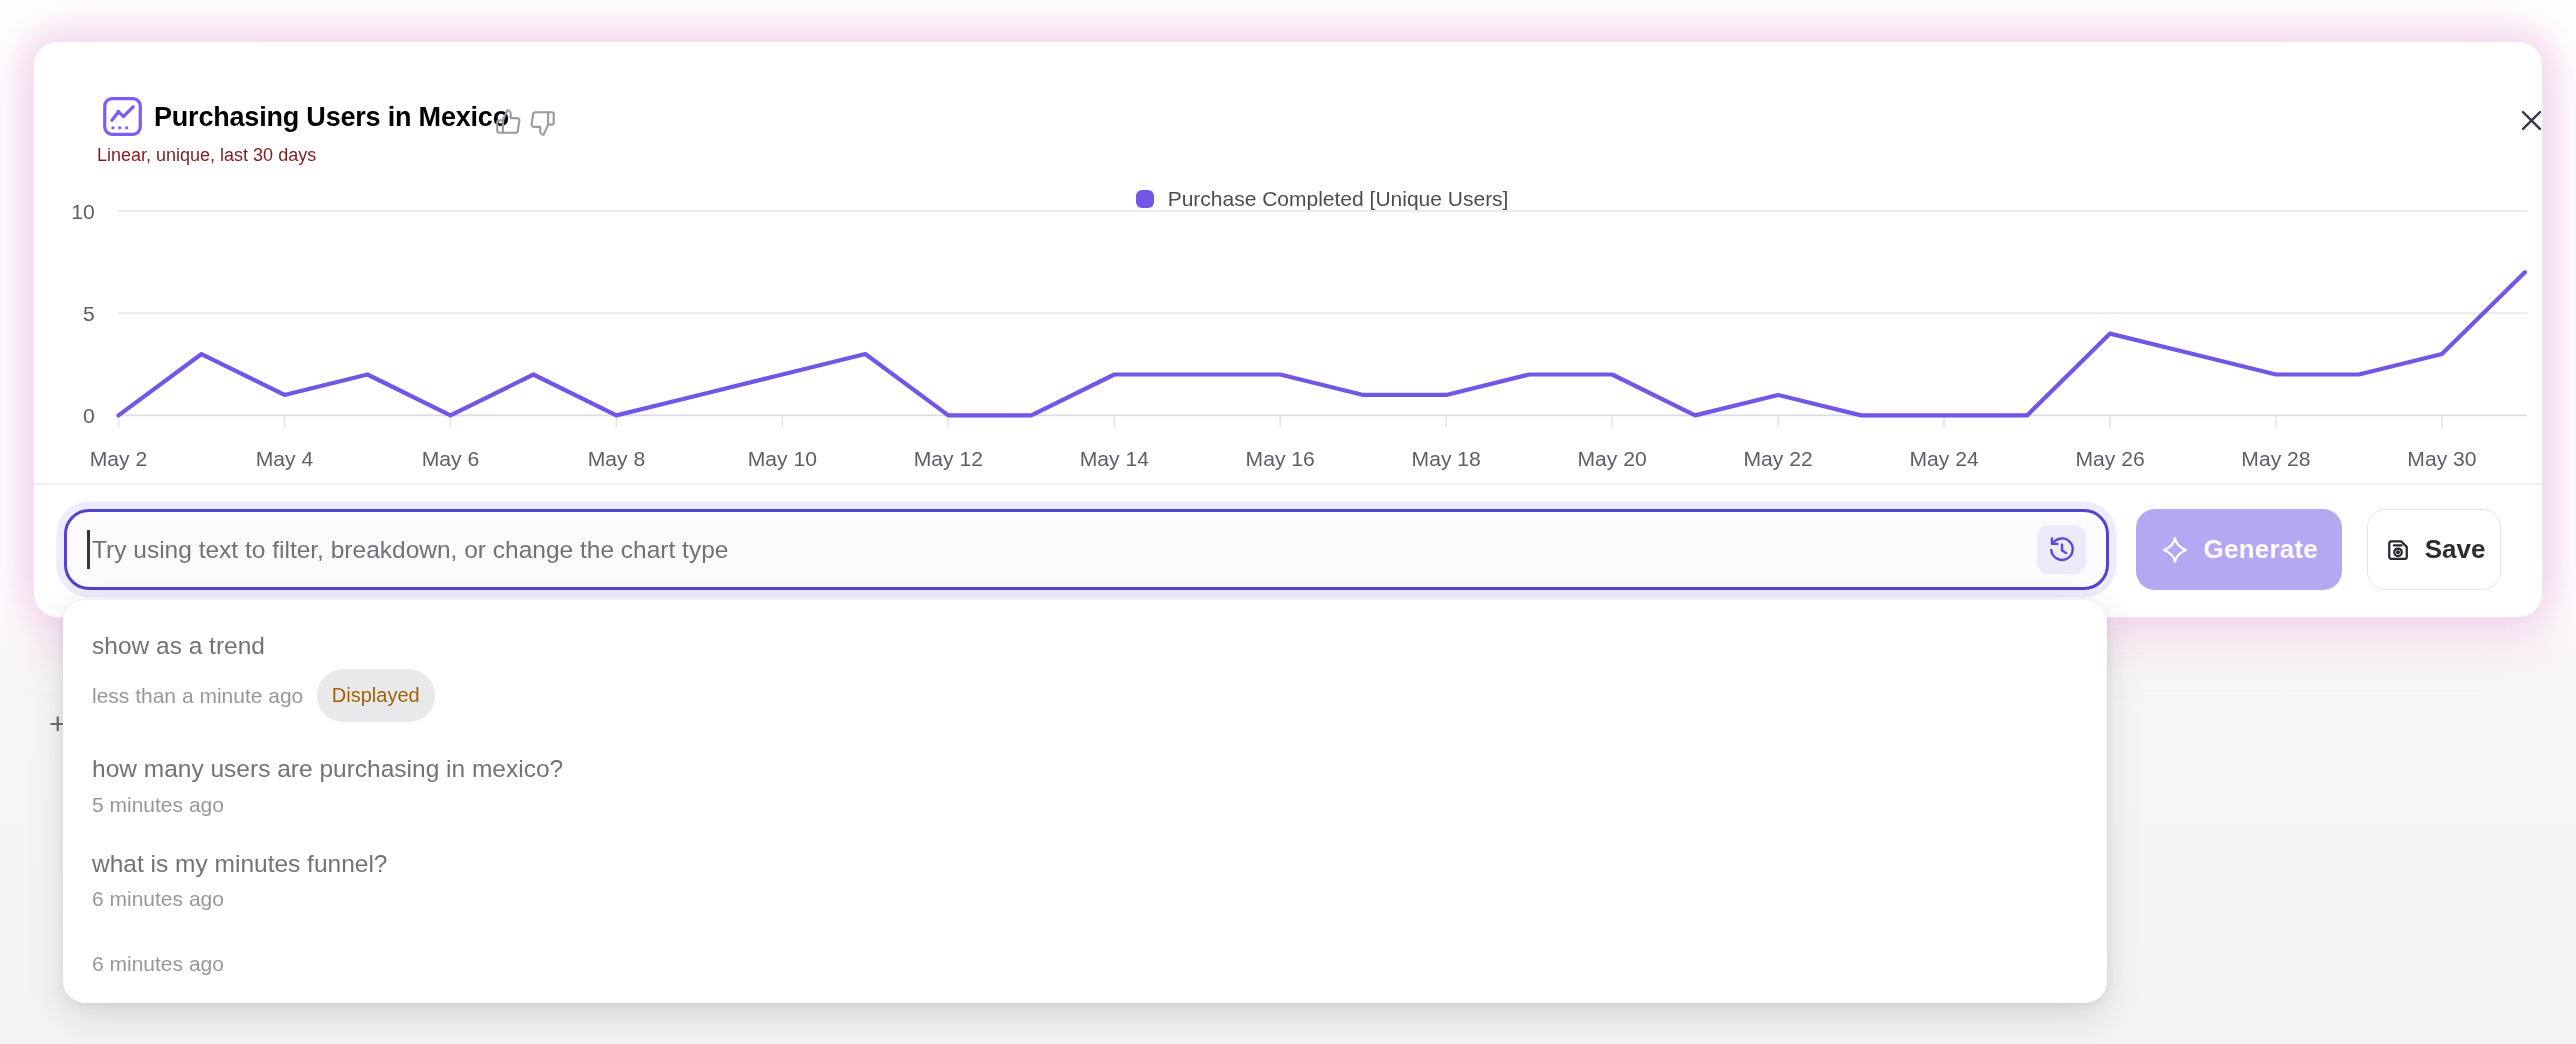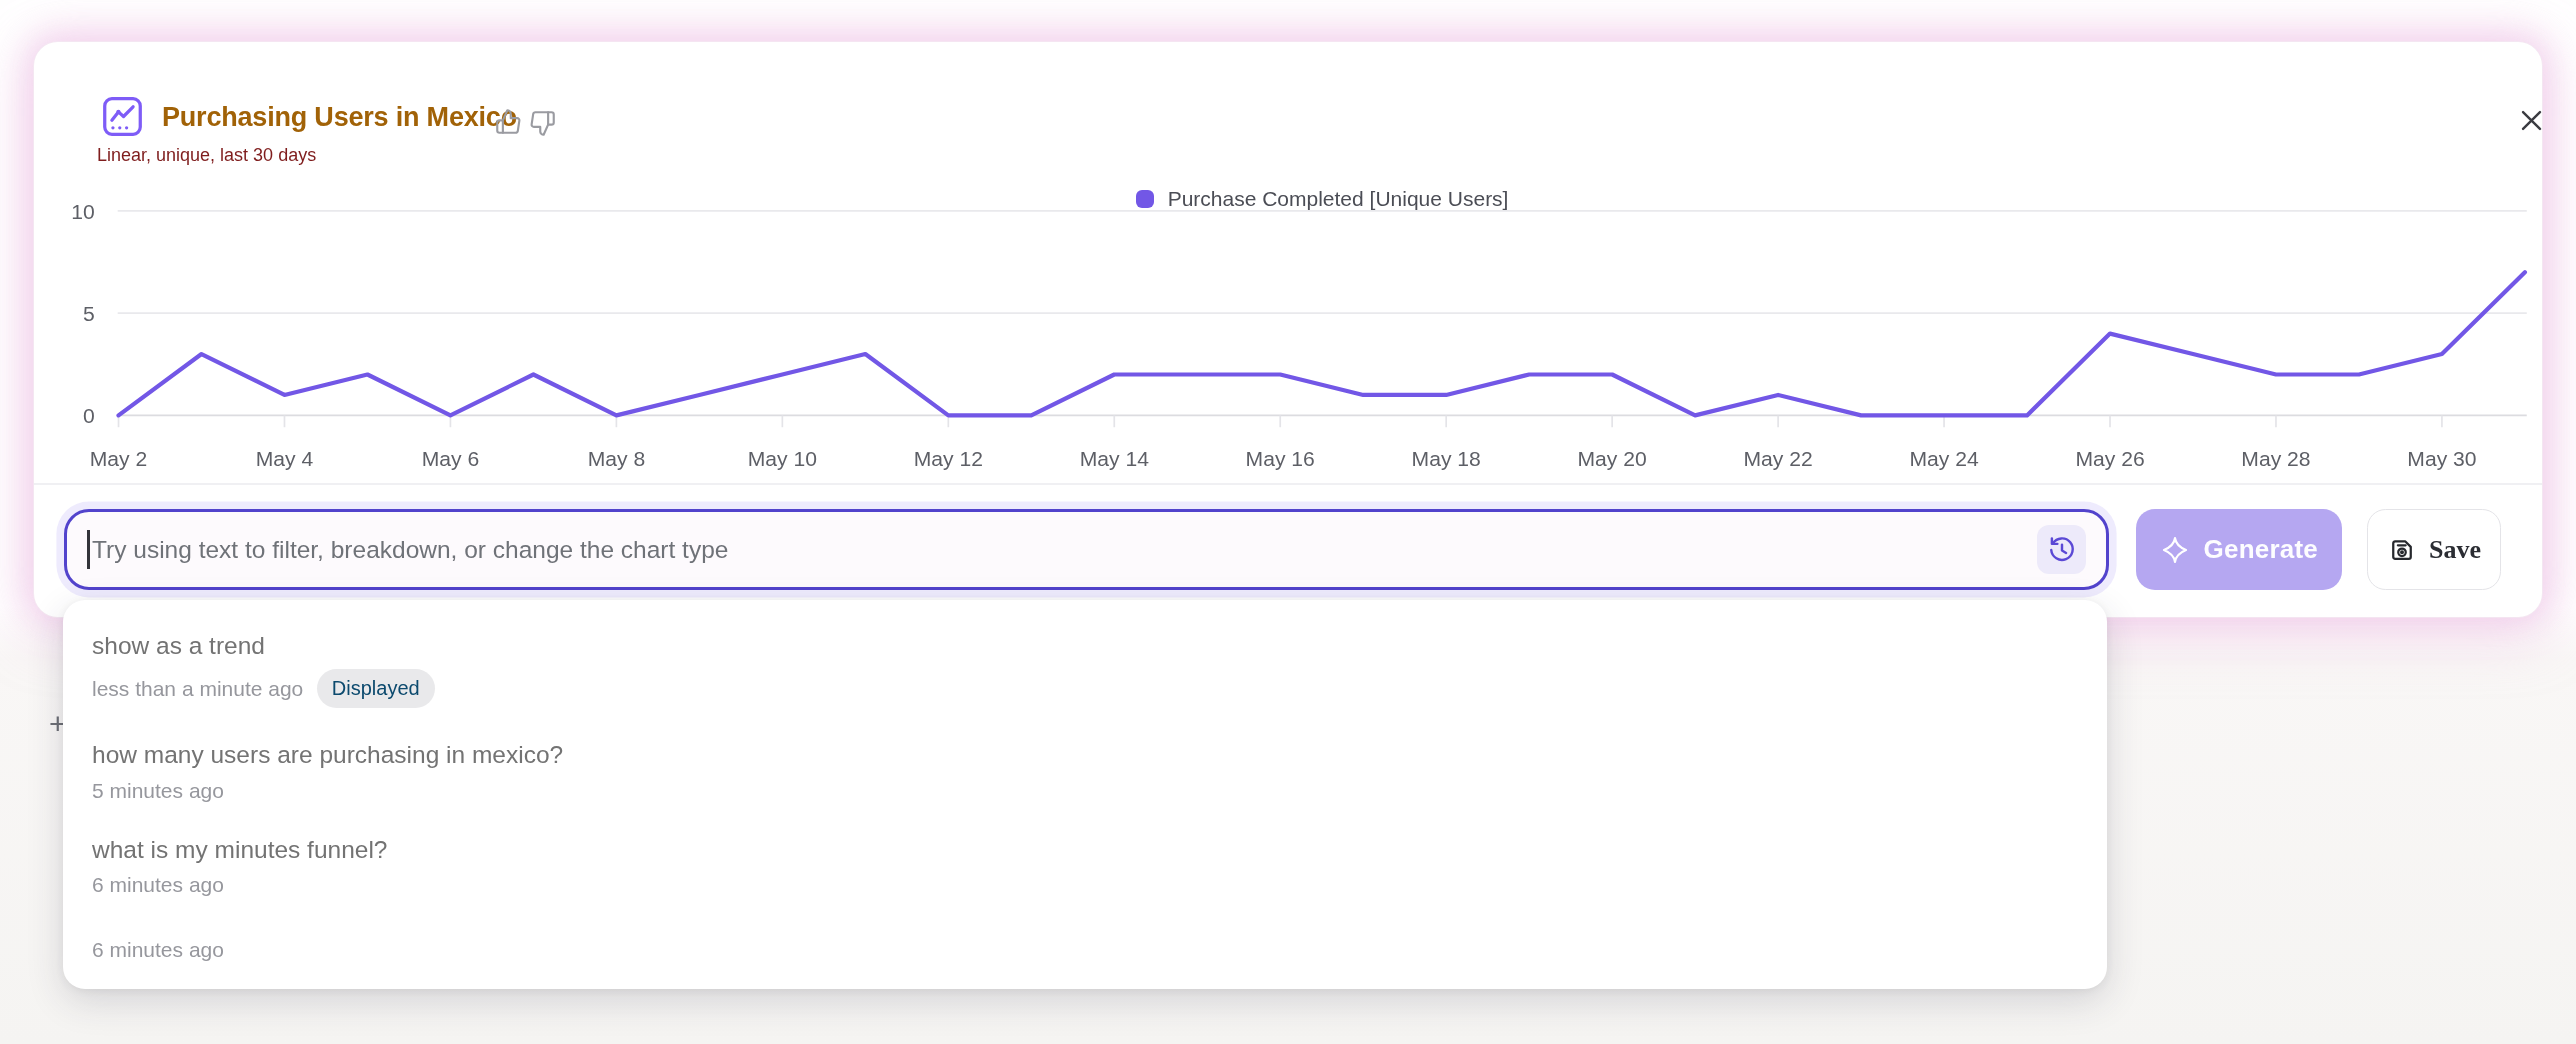--- a/index.html
+++ b/index.html
@@ -10,22 +10,22 @@
   }
   .stage{position:absolute;inset:0;}
   .plus{position:absolute;left:49px;top:707px;font-size:30px;color:#6d6f75;}
   
   .card{
     position:absolute;left:34px;top:42px;width:2508px;height:575px;
     background:#ffffff;border-radius:24px;
     box-shadow:0 0 0 0.8px #f4e9f2,0 -6.8px 37px 5px rgba(244,206,234,.55),
                0 12px 51px 8.5px rgba(238,190,226,.5),0 0 25px rgba(230,205,245,.45);
   }
-  .card-title{position:absolute;left:128px;top:56px;height:39px;line-height:39px;
-    font-size:27px;font-weight:700;color:#a16207;letter-spacing:-0.2px;}
+  .card-title{position:absolute;left:120px;top:56px;height:39px;line-height:39px;
+    font-size:27px;font-weight:700;color:#000000;letter-spacing:-0.2px;}
   .subtitle{position:absolute;left:63px;top:103px;font-size:18px;color:#7f1d1d;}
   .icon-box{position:absolute;display:flex;align-items:center;justify-content:center;}
   .chart-ico{left:68px;top:54px;width:41px;height:41px;}
   .thumb-up{left:461px;top:66px;width:27px;height:27px;cursor:pointer;}
   .thumb-dn{left:495px;top:68px;width:27px;height:27px;cursor:pointer;}
   .close-btn{left:2480px;top:61px;width:35px;height:35px;cursor:pointer;}
   
   .legend{position:absolute;left:85px;right:17px;top:145px;display:flex;
     align-items:center;justify-content:center;gap:13.5px;}
   .legend-swatch{width:18.6px;height:18.6px;border-radius:6px;background:#7257e6;}
@@ -47,35 +47,35 @@
     display:flex;align-items:center;justify-content:center;cursor:pointer;flex:0 0 auto;}
   .gen-btn{
     position:absolute;left:2102px;top:467px;width:206px;height:81px;border-radius:19px;
     background:#b5a7f1;display:flex;align-items:center;justify-content:center;gap:13.5px;
     cursor:default;border:none;
   }
   .gen-btn span{font-size:26px;font-weight:700;color:#fdfdff;letter-spacing:0.2px;}
   .save-btn{
     position:absolute;left:2333px;top:467px;width:134px;height:81px;border-radius:18.6px;
     background:#ffffff;border:1.7px solid #e4e4e8;box-sizing:border-box;
-    display:flex;align-items:center;justify-content:center;gap:12px;cursor:pointer;font-family:Liberation Serif, serif;
+    display:flex;align-items:center;justify-content:center;gap:12px;cursor:pointer;
   }
   .save-btn span{font-size:26px;font-weight:700;color:#2b2d33;}
   
   .dropdown{
     position:absolute;left:63px;top:600px;width:2044px;border-radius:22px;background:#fff;
     box-shadow:0 12px 37px rgba(45,45,70,.16),0 1.7px 8.5px rgba(0,0,0,.06);
     padding:13.5px 0 12px 0;
   }
   .dd-item{padding:17px 29px 15px 29px;cursor:pointer;}
   .dd-title{font-size:24.5px;color:#737373;line-height:30px;}
   .dd-meta{margin-top:8.5px;display:flex;align-items:center;gap:13.5px;}
   .dd-time{font-size:21px;color:#96979d;}
   .badge{display:inline-block;background:#e9e9eb;border-radius:844px;
-    padding:8px 15px;font-size:20px;color:#0c4a6e;}
+    padding:15px 15px;font-size:20px;color:#a16207;}
 </style>
 </head>
 <body>
 
 <div class="stage">
 
   <div class="plus">+</div>
 
   <div class="card">
 

